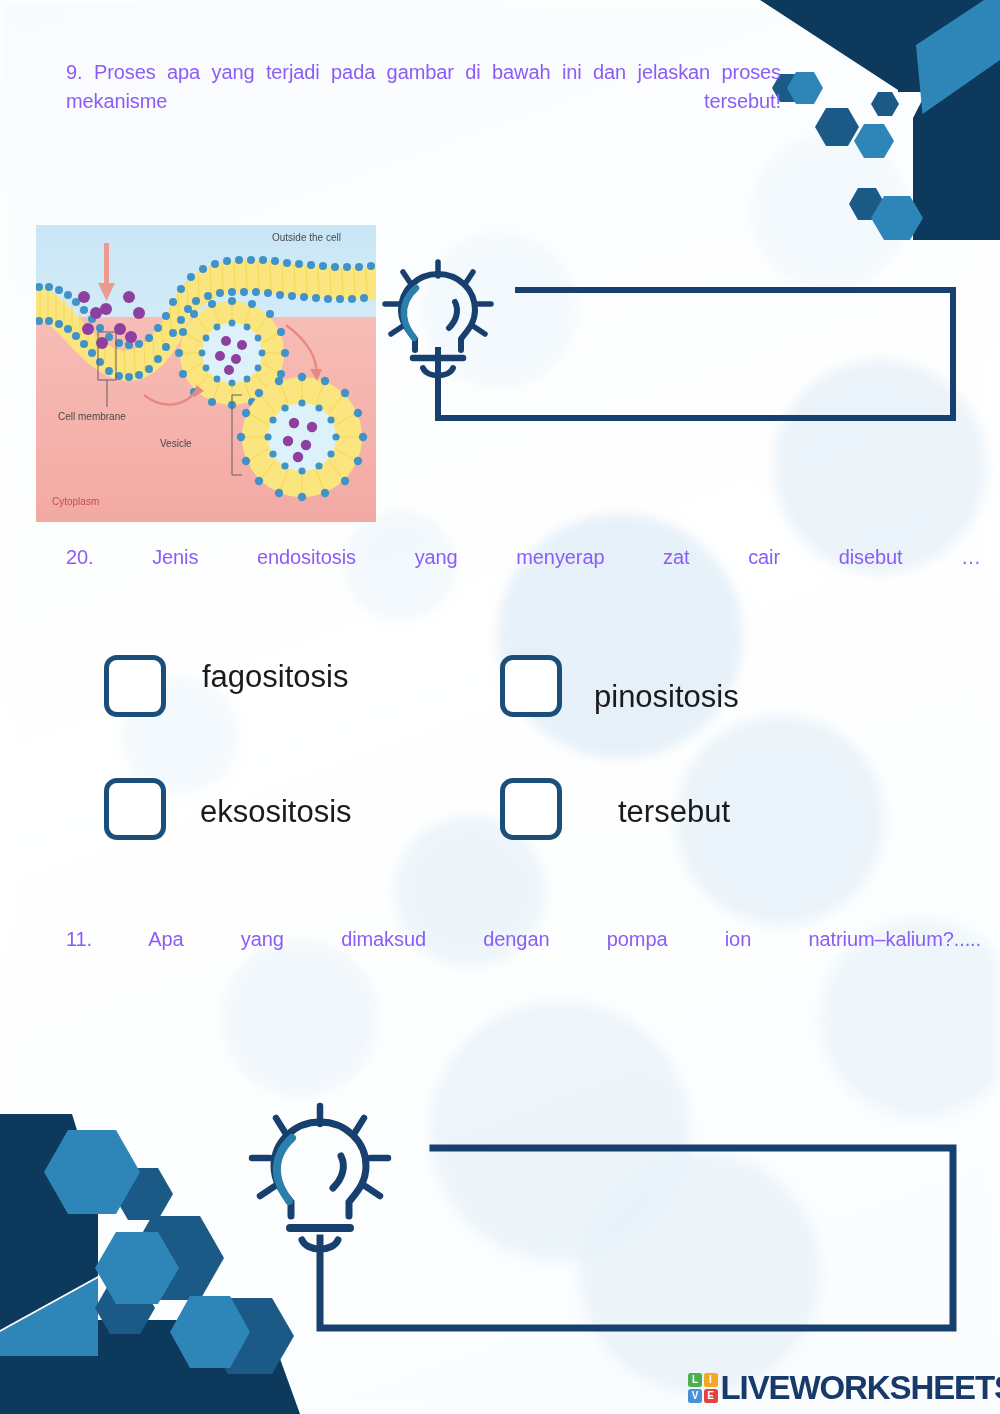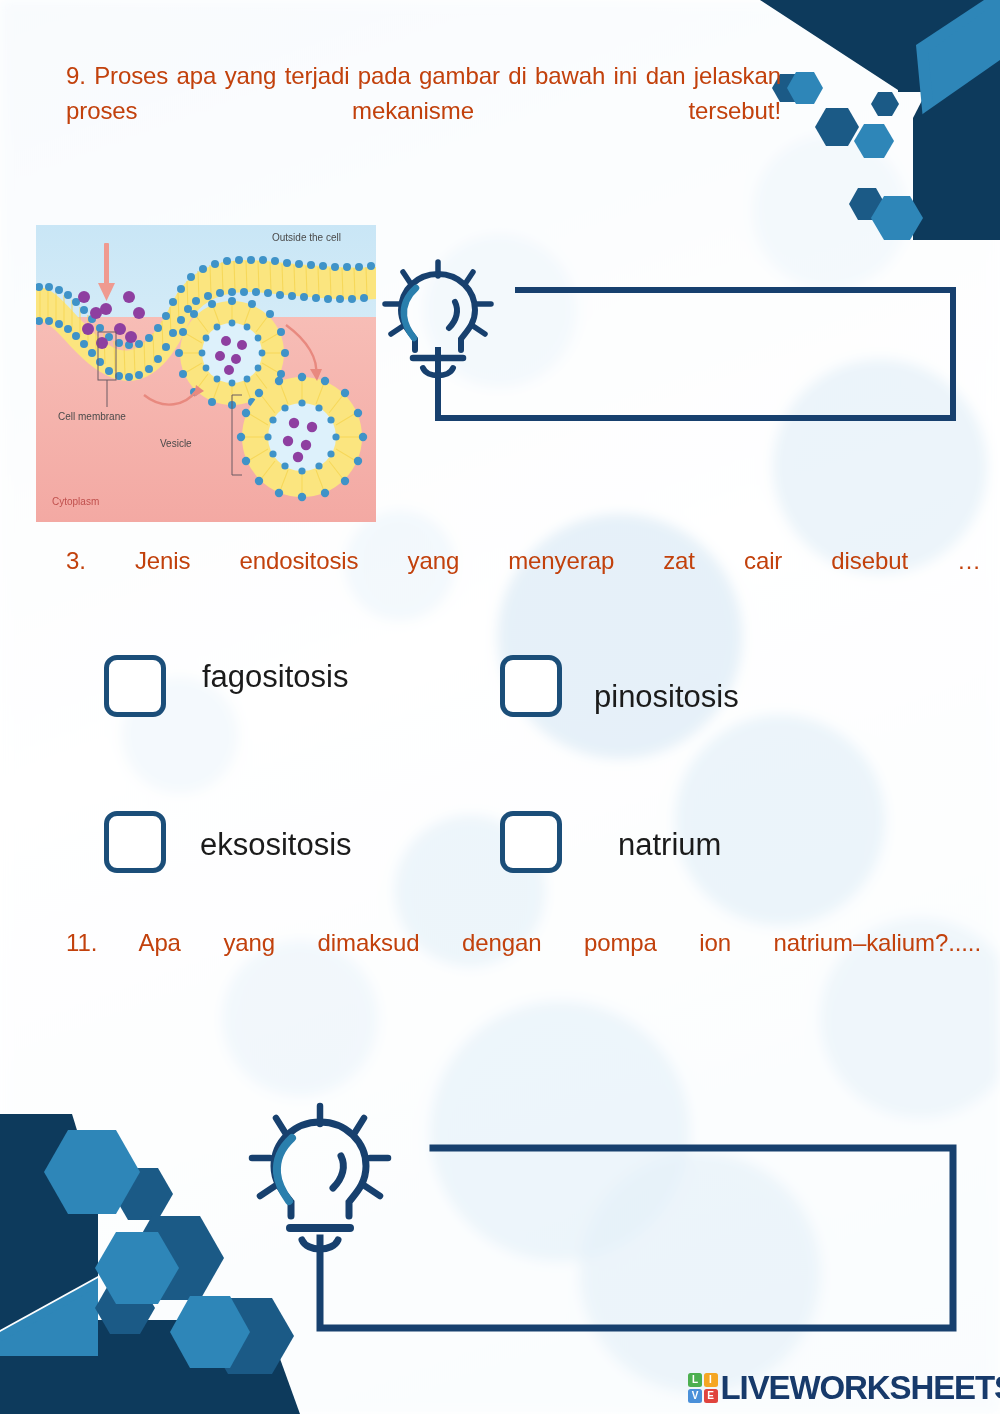--- a/index.html
+++ b/index.html
@@ -40,22 +40,22 @@
   }
 
   
   .corner-deco { position: absolute; }
   #deco-top-right { top: 0; right: 0; width: 262px; height: 240px; }
   #deco-bottom-left { bottom: 0; left: 0; width: 300px; height: 334px; }
 
   
   .question {
     position: absolute;
-    color: #c2410c;
-    font-size: 24px;
+    color: #8b5cf6;
+    font-size: 20px;
     line-height: 1.47;
     text-align: justify;
     text-justify: inter-word;
     letter-spacing: -0.1px;
   }
   .question::after { content: ""; display: inline-block; width: 100%; }
 
   #q9-text  { left: 66px; top: 58px;  width: 715px; }
   #q10-text { left: 66px; top: 543px; width: 915px; }
   #q11-text { left: 66px; top: 925px; width: 915px; }
@@ -77,21 +77,21 @@
   #answer-assembly-2 { left: 238px; top: 1100px; width: 720px; height: 250px; }
   .answer-assembly svg { display: block; overflow: visible; }
 
   
   #options-grid {
     position: absolute;
     left: 104px;
     top: 655px;
     width: 790px;
   }
-  .option-row { display: flex; margin-bottom: 94px; }
+  .option-row { display: flex; margin-bottom: 61px; }
   .option-row:last-child { margin-bottom: 0; }
   .option {
     display: flex;
     align-items: center;
   }
   .option.col-left  { width: 396px; }
   .option.col-right { width: 394px; }
 
   .checkbox {
     width: 62px;
@@ -487,41 +487,41 @@
       </g>
       <path d="M55,16 C34,16 18,32 18,52 C18,66 27,74 32,81 L32,92 M55,16 C76,16 92,32 92,52 C92,66 83,74 78,81 L78,92" fill="none" stroke="#17406e" stroke-width="6" stroke-linecap="round"></path>
       <path d="M33,30 C24,38 20,48 21,58 C22,68 27,75 31,80" fill="none" stroke="#2a7fad" stroke-width="6.5" stroke-linecap="round"></path>
       <path d="M72,44 C76,52 74,62 66,70" fill="none" stroke="#17406e" stroke-width="6" stroke-linecap="round"></path>
       <path d="M30,100 L80,100" stroke="#17406e" stroke-width="6.5" stroke-linecap="round"></path>
       <path d="M40,110 C44,120 66,120 70,110" fill="none" stroke="#17406e" stroke-width="6" stroke-linecap="round"></path>
     </g>
   </svg>
 </div>
 
-<div class="question" id="q10-text">3. Jenis endositosis yang menyerap zat cair disebut …</div>
+<div class="question" id="q10-text">20. Jenis endositosis yang menyerap zat cair disebut …</div>
 
 <div id="options-grid">
   <div class="option-row">
     <div class="option col-left opt-fagositosis">
       <div class="checkbox"></div>
       <span class="option-label">fagositosis</span>
     </div>
     <div class="option col-right opt-pinositosis">
       <div class="checkbox"></div>
       <span class="option-label">pinositosis</span>
     </div>
   </div>
   <div class="option-row">
     <div class="option col-left opt-eksositosis">
       <div class="checkbox"></div>
       <span class="option-label">eksositosis</span>
     </div>
     <div class="option col-right opt-osmosis">
       <div class="checkbox"></div>
-      <span class="option-label">natrium</span>
+      <span class="option-label">tersebut</span>
     </div>
   </div>
 </div>
 
 <div class="question" id="q11-text">11. Apa yang dimaksud dengan pompa ion natrium–kalium?.....</div>
 
 <div class="corner-deco" id="deco-bottom-left">
   <svg width="300" height="334" viewBox="0 0 300 334">
     <polygon points="0,34 72,34 98,118 98,196 0,250" fill="#0d3a5c"></polygon>
     <polygon points="0,252 98,198 98,282 0,334" fill="#2e86b8"></polygon>

